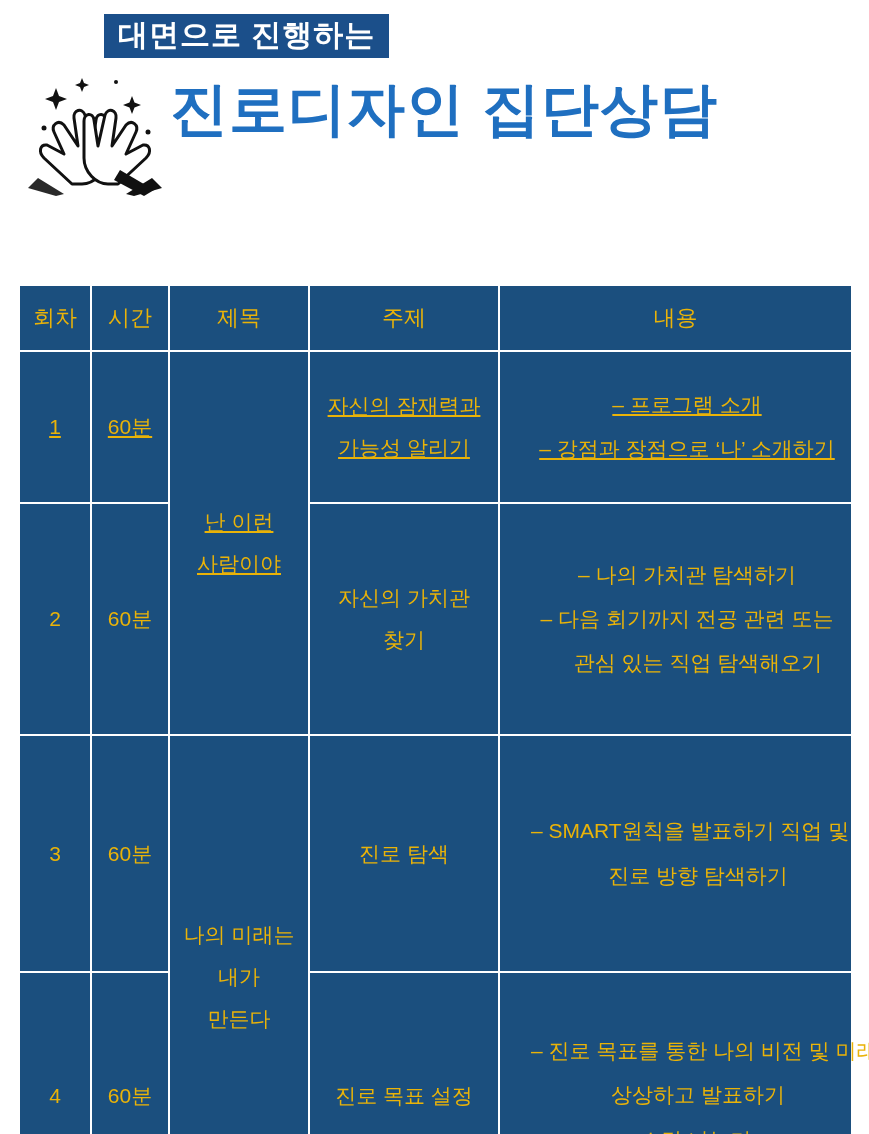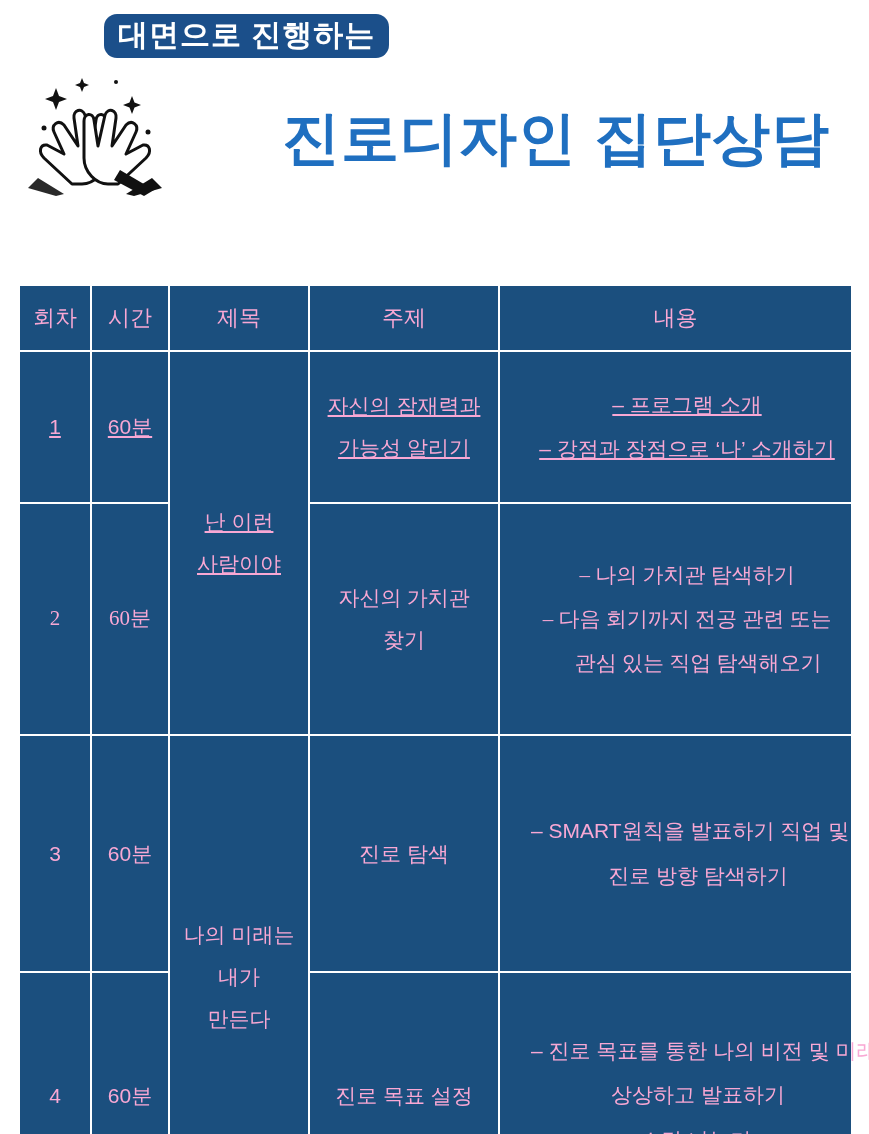--- a/index.html
+++ b/index.html
@@ -26,36 +26,34 @@
     left: 104px;
     top: 14px;
     background: #1b4f8a;
     color: #ffffff;
     font-size: 30px;
     font-weight: bold;
     letter-spacing: 1px;
     padding: 6px 14px 8px 14px;
     line-height: 1;
     white-space: nowrap;
-    border-radius: 13px;
   }
   .title-block {
     position: absolute;
     left: 170px;
     top: 72px;
     width: 660px;
   }
   .title-line {
     color: #1f6fc0;
     font-size: 58px;
     font-weight: bold;
     line-height: 1.28;
     letter-spacing: 1px;
-    text-align: right;
-    margin-top: 29px;
+    text-align: left;
   }
 
   
   .hands-art {
     position: absolute;
     left: 20px;
     top: 66px;
     width: 150px;
     height: 130px;
   }
@@ -68,21 +66,21 @@
     width: 833px;
   }
   table.schedule {
     border-collapse: collapse;
     width: 833px;
     table-layout: fixed;
     background: #1b4f7e;
   }
   table.schedule td, table.schedule th {
     border: 2px solid #ffffff;
-    color: #f9a8d4;
+    color: #eab308;
     text-align: center;
     vertical-align: middle;
     font-size: 21px;
     font-weight: normal;
     padding: 10px 8px;
     line-height: 1.9;
   }
   table.schedule thead th {
     height: 52px;
     font-size: 22px;
@@ -106,21 +104,21 @@
   }
   td.content-cell .line.indent {
     padding-left: 22px;
   }
   td.topic-cell .line,
   td.title-cell .line {
     line-height: 2.0;
     white-space: nowrap;
   }
   .row-1 td { height: 130px; text-decoration: underline; }
-  .row-2 td { height: 210px; font-family: Liberation Serif, serif; }
+  .row-2 td { height: 210px; }
   .row-3 td { height: 215px; }
   .row-4 td { height: 225px; }
 </style>
 </head>
 <body>
 
 <div class="header">
 
   <div class="eyebrow">대면으로 진행하는</div>
 

